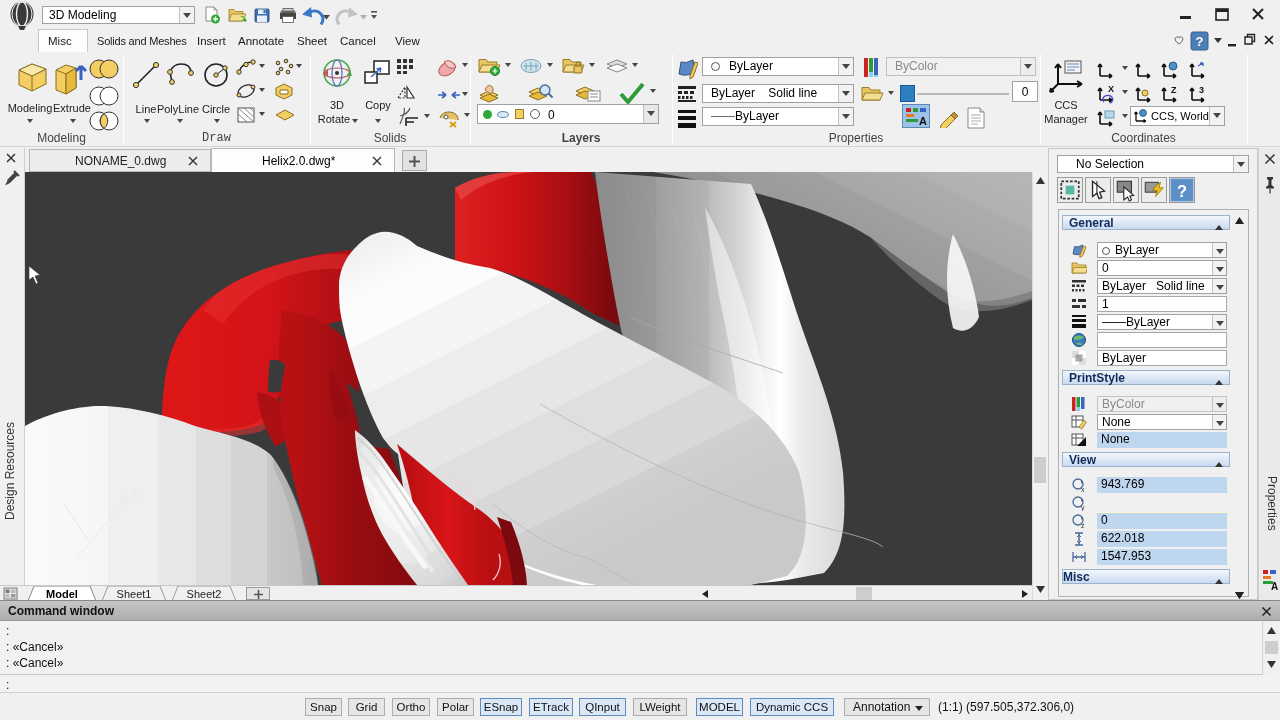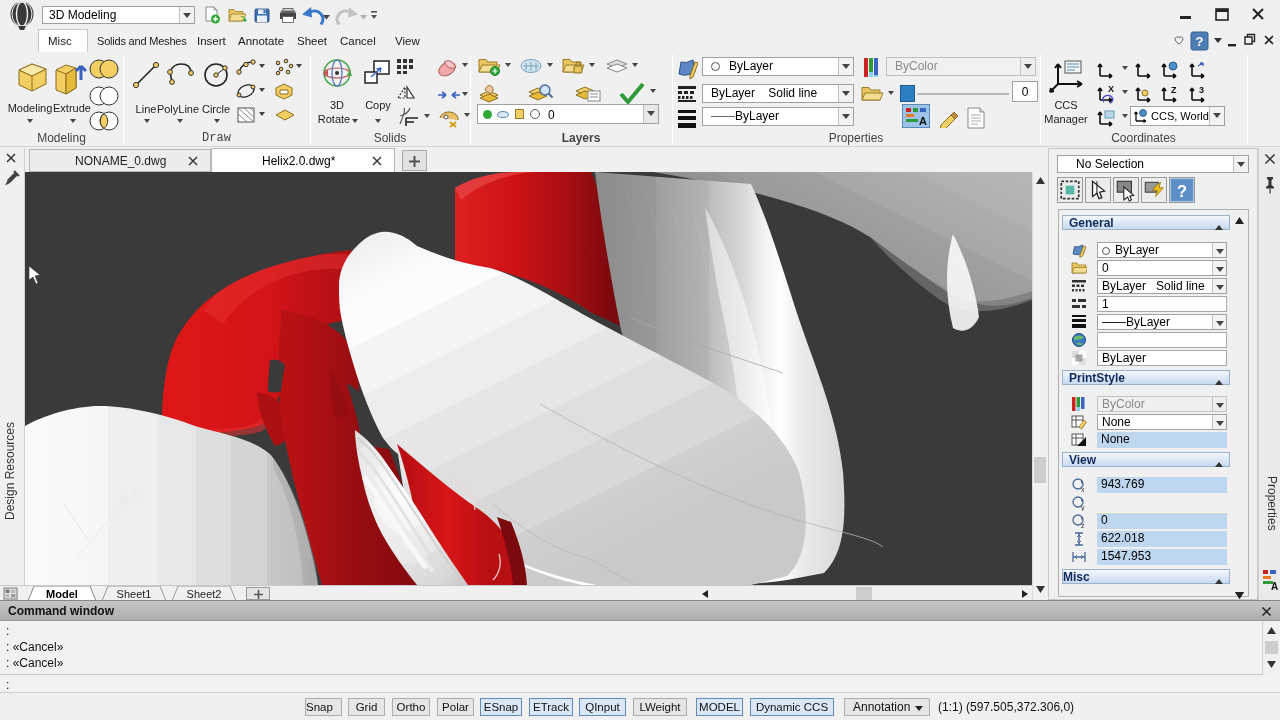--- a/index.html
+++ b/index.html
@@ -999,21 +999,21 @@
         <path d="M4.5 0 L9 7 L0 7 Z" fill="#333"></path>
       </svg>
   <div class="abs" style="left:2px;top:20px;width:13px;height:13px;background:#cdcdcd;"></div>
   <svg class="abs" style="left:4px;top:40px;" width="9" height="7">
         <path d="M4.5 7 L9 0 L0 0 Z" fill="#333"></path>
       </svg>
  </div>
 </div>
 
 <div id="statusbar" class="abs" style="left:0;top:692px;width:1280px;height:28px;background:#f0f0f0;border-top:1px solid #d0d0d0;">
-    <div class="abs" style="left: 305px; top: 5px; width: 37px; height: 18px; line-height: 17px; text-align: left; font-size: 11.5px; color: rgb(17, 17, 17); background: rgb(230, 230, 230); border: 1px solid rgb(173, 173, 173);">Snap</div>
+    <div class="abs" style="left: 305px; top: 5px; width: 37px; height: 18px; line-height: 17px; text-align: center; font-size: 11.5px; color: rgb(17, 17, 17); background: rgb(230, 230, 230); border: 1px solid rgb(173, 173, 173);">Snap</div>
     <div class="abs" style="left: 348px; top: 5px; width: 37px; height: 18px; line-height: 17px; text-align: center; font-size: 11.5px; color: rgb(17, 17, 17); background: rgb(230, 230, 230); border: 1px solid rgb(173, 173, 173);">Grid</div>
     <div class="abs" style="left: 392px; top: 5px; width: 38px; height: 18px; line-height: 17px; text-align: center; font-size: 11.5px; color: rgb(17, 17, 17); background: rgb(230, 230, 230); border: 1px solid rgb(173, 173, 173);">Ortho</div>
     <div class="abs" style="left: 437px; top: 5px; width: 37px; height: 18px; line-height: 17px; text-align: center; font-size: 11.5px; color: rgb(17, 17, 17); background: rgb(230, 230, 230); border: 1px solid rgb(173, 173, 173);">Polar</div>
     <div class="abs" style="left: 480px; top: 5px; width: 42px; height: 18px; line-height: 17px; text-align: center; font-size: 11.5px; color: rgb(17, 17, 17); background: rgb(217, 231, 247); border: 1px solid rgb(98, 139, 189);">ESnap</div>
     <div class="abs" style="left: 529px; top: 5px; width: 44px; height: 18px; line-height: 17px; text-align: center; font-size: 11.5px; color: rgb(17, 17, 17); background: rgb(217, 231, 247); border: 1px solid rgb(98, 139, 189);">ETrack</div>
     <div class="abs" style="left: 579px; top: 5px; width: 47px; height: 18px; line-height: 17px; text-align: center; font-size: 11.5px; color: rgb(17, 17, 17); background: rgb(217, 231, 247); border: 1px solid rgb(98, 139, 189);">QInput</div>
     <div class="abs" style="left: 633px; top: 5px; width: 54px; height: 18px; line-height: 17px; text-align: center; font-size: 11.5px; color: rgb(17, 17, 17); background: rgb(230, 230, 230); border: 1px solid rgb(173, 173, 173);">LWeight</div>
     <div class="abs" style="left: 696px; top: 5px; width: 47px; height: 18px; line-height: 17px; text-align: center; font-size: 11.5px; color: rgb(17, 17, 17); background: rgb(217, 231, 247); border: 1px solid rgb(98, 139, 189);">MODEL</div>
     <div class="abs" style="left: 750px; top: 5px; width: 84px; height: 18px; line-height: 17px; text-align: center; font-size: 11.5px; color: rgb(17, 17, 17); background: rgb(217, 231, 247); border: 1px solid rgb(98, 139, 189);">Dynamic CCS</div>
     <div class="abs" style="left: 844px; top: 5px; width: 86px; height: 18px; line-height: 17px; font-size: 12px; color: rgb(17, 17, 17); background: rgb(230, 230, 230); border: 1px solid rgb(173, 173, 173); padding-left: 8px;">Annotation <span style="position:absolute;right:6px;top:7px;width:0;height:0;border:4px solid transparent;border-top:5px solid #222;"></span></div>

